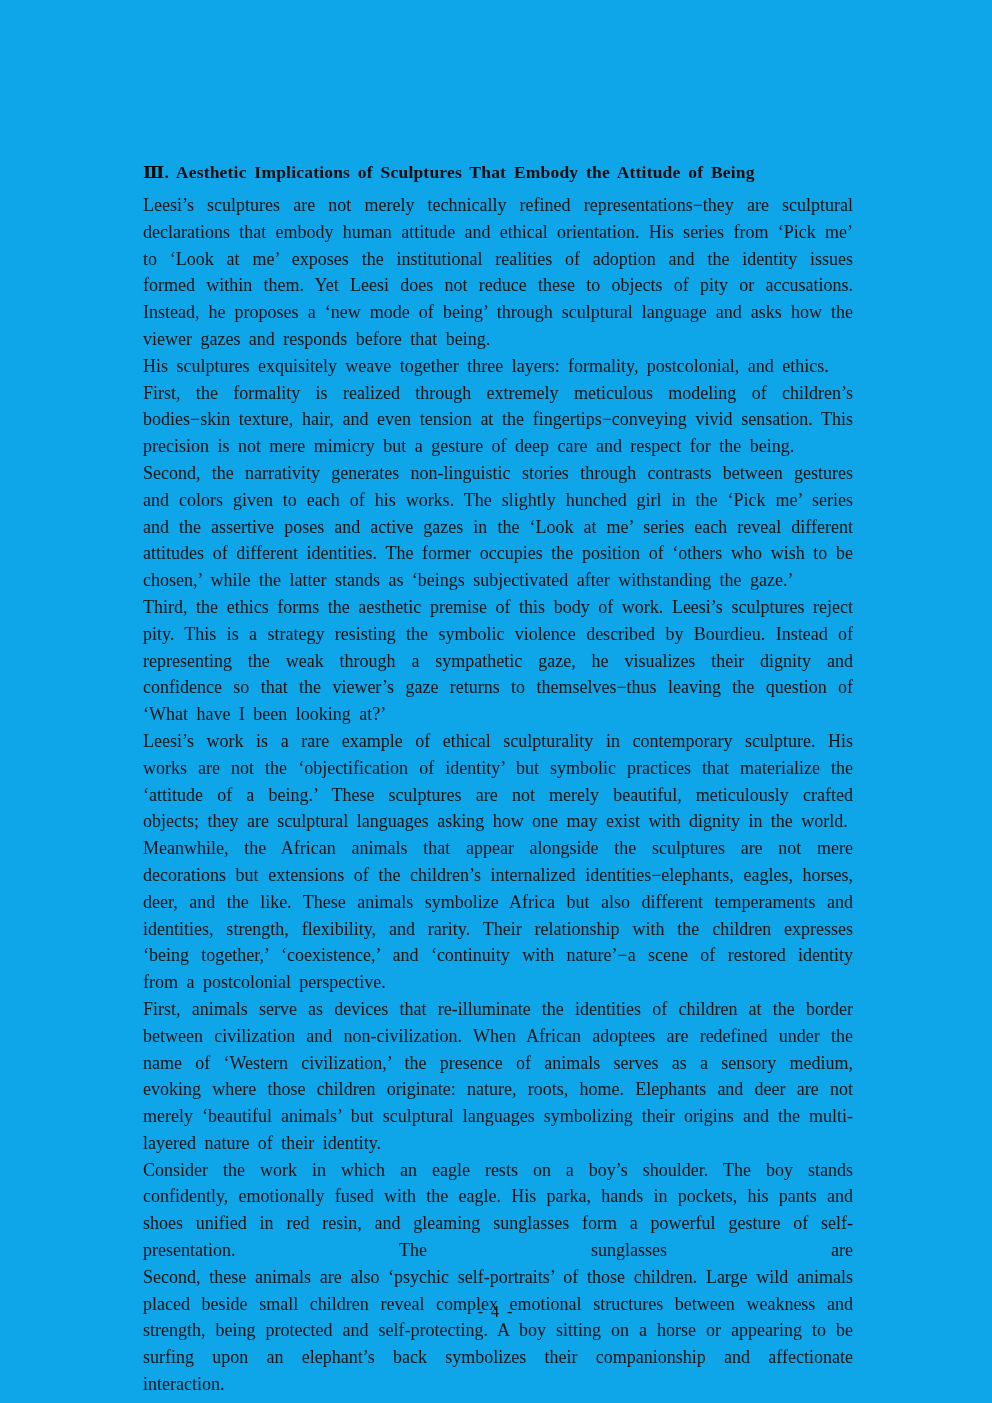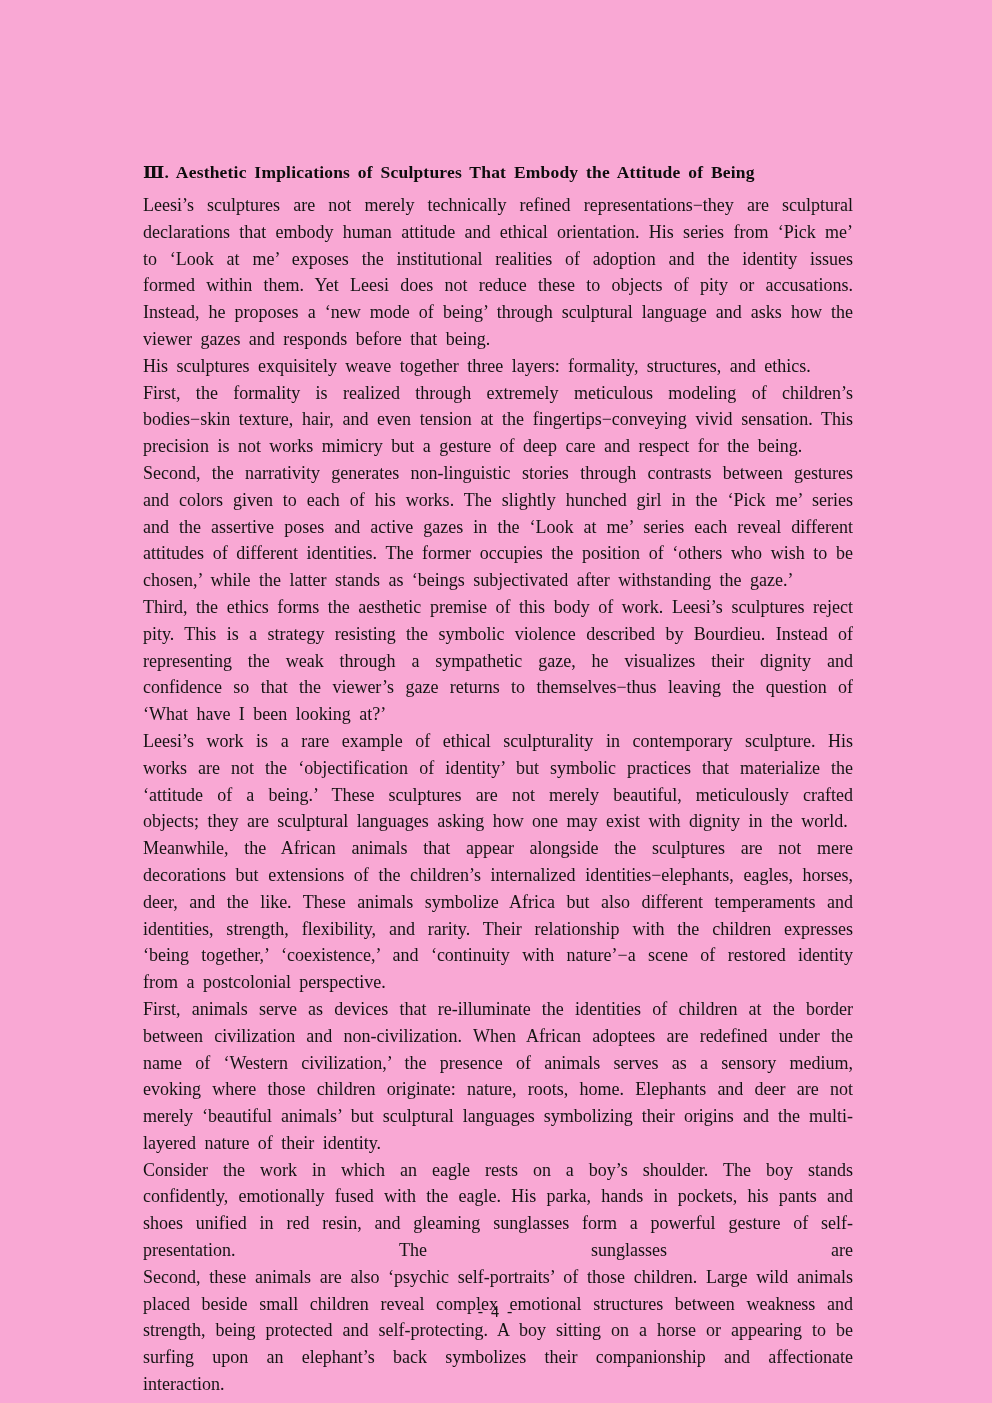--- a/index.html
+++ b/index.html
@@ -4,21 +4,21 @@
 <style>
   html, body {
     margin: 0;
     padding: 0;
     background: #ffffff;
   }
   .page {
     position: relative;
     width: 992px;
     height: 1403px;
-    background: #f9a8d4;
+    background: #0ea5e9;
     font-family: "Liberation Serif", "DejaVu Serif", serif;
     color: #111111;
     overflow: hidden;
   }
   .content {
     position: absolute;
     left: 143px;
     top: 159px;
     width: 710px;
   }
@@ -54,22 +54,22 @@
     color: #141414;
   }
 </style>
 </head>
 <body>
 
 <div class="page">
   <div class="content">
     <h1 class="heading">Ⅲ. Aesthetic Implications of Sculptures That Embody the Attitude of Being</h1>
     <p class="para">Leesi’s sculptures are not merely technically refined representations−they are sculptural declarations that embody human attitude and ethical orientation. His series from ‘Pick me’ to ‘Look at me’ exposes the institutional realities of adoption and the identity issues formed within them. Yet Leesi does not reduce these to objects of pity or accusations. Instead, he proposes a ‘new mode of being’ through sculptural language and asks how the viewer gazes and responds before that being.</p>
-    <p class="para">His sculptures exquisitely weave together three layers: formality, structures, and ethics.</p>
-    <p class="para">First, the formality is realized through extremely meticulous modeling of children’s bodies−skin texture, hair, and even tension at the fingertips−conveying vivid sensation. This precision is not works mimicry but a gesture of deep care and respect for the being.</p>
+    <p class="para">His sculptures exquisitely weave together three layers: formality, postcolonial, and ethics.</p>
+    <p class="para">First, the formality is realized through extremely meticulous modeling of children’s bodies−skin texture, hair, and even tension at the fingertips−conveying vivid sensation. This precision is not mere mimicry but a gesture of deep care and respect for the being.</p>
     <p class="para">Second, the narrativity generates non-linguistic stories through contrasts between gestures and colors given to each of his works. The slightly hunched girl in the ‘Pick me’ series and the assertive poses and active gazes in the ‘Look at me’ series each reveal different attitudes of different identities. The former occupies the position of ‘others who wish to be chosen,’ while the latter stands as ‘beings subjectivated after withstanding the gaze.’</p>
     <p class="para">Third, the ethics forms the aesthetic premise of this body of work. Leesi’s sculptures reject pity. This is a strategy resisting the symbolic violence described by Bourdieu. Instead of representing the weak through a sympathetic gaze, he visualizes their dignity and confidence so that the viewer’s gaze returns to themselves−thus leaving the question of ‘What have I been looking at?’</p>
     <p class="para">Leesi’s work is a rare example of ethical sculpturality in contemporary sculpture. His works are not the ‘objectification of identity’ but symbolic practices that materialize the ‘attitude of a being.’ These sculptures are not merely beautiful, meticulously crafted objects; they are sculptural languages asking how one may exist with dignity in the world.</p>
     <p class="para">Meanwhile, the African animals that appear alongside the sculptures are not mere decorations but extensions of the children’s internalized identities−elephants, eagles, horses, deer, and the like. These animals symbolize Africa but also different temperaments and identities, strength, flexibility, and rarity. Their relationship with the children expresses ‘being together,’ ‘coexistence,’ and ‘continuity with nature’−a scene of restored identity from a postcolonial perspective.</p>
     <p class="para">First, animals serve as devices that re-illuminate the identities of children at the border between civilization and non-civilization. When African adoptees are redefined under the name of ‘Western civilization,’ the presence of animals serves as a sensory medium, evoking where those children originate: nature, roots, home. Elephants and deer are not merely ‘beautiful animals’ but sculptural languages symbolizing their origins and the multi-layered nature of their identity.</p>
     <p class="para justify-last">Consider the work in which an eagle rests on a boy’s shoulder. The boy stands confidently, emotionally fused with the eagle. His parka, hands in pockets, his pants and shoes unified in red resin, and gleaming sunglasses form a powerful gesture of self-presentation. The sunglasses are</p>
     <p class="para">Second, these animals are also ‘psychic self-portraits’ of those children. Large wild animals placed beside small children reveal complex emotional structures between weakness and strength, being protected and self-protecting. A boy sitting on a horse or appearing to be surfing upon an elephant’s back symbolizes their companionship and affectionate interaction.</p>
   </div>
   <div class="page-number">- 4 -</div>
 </div>

